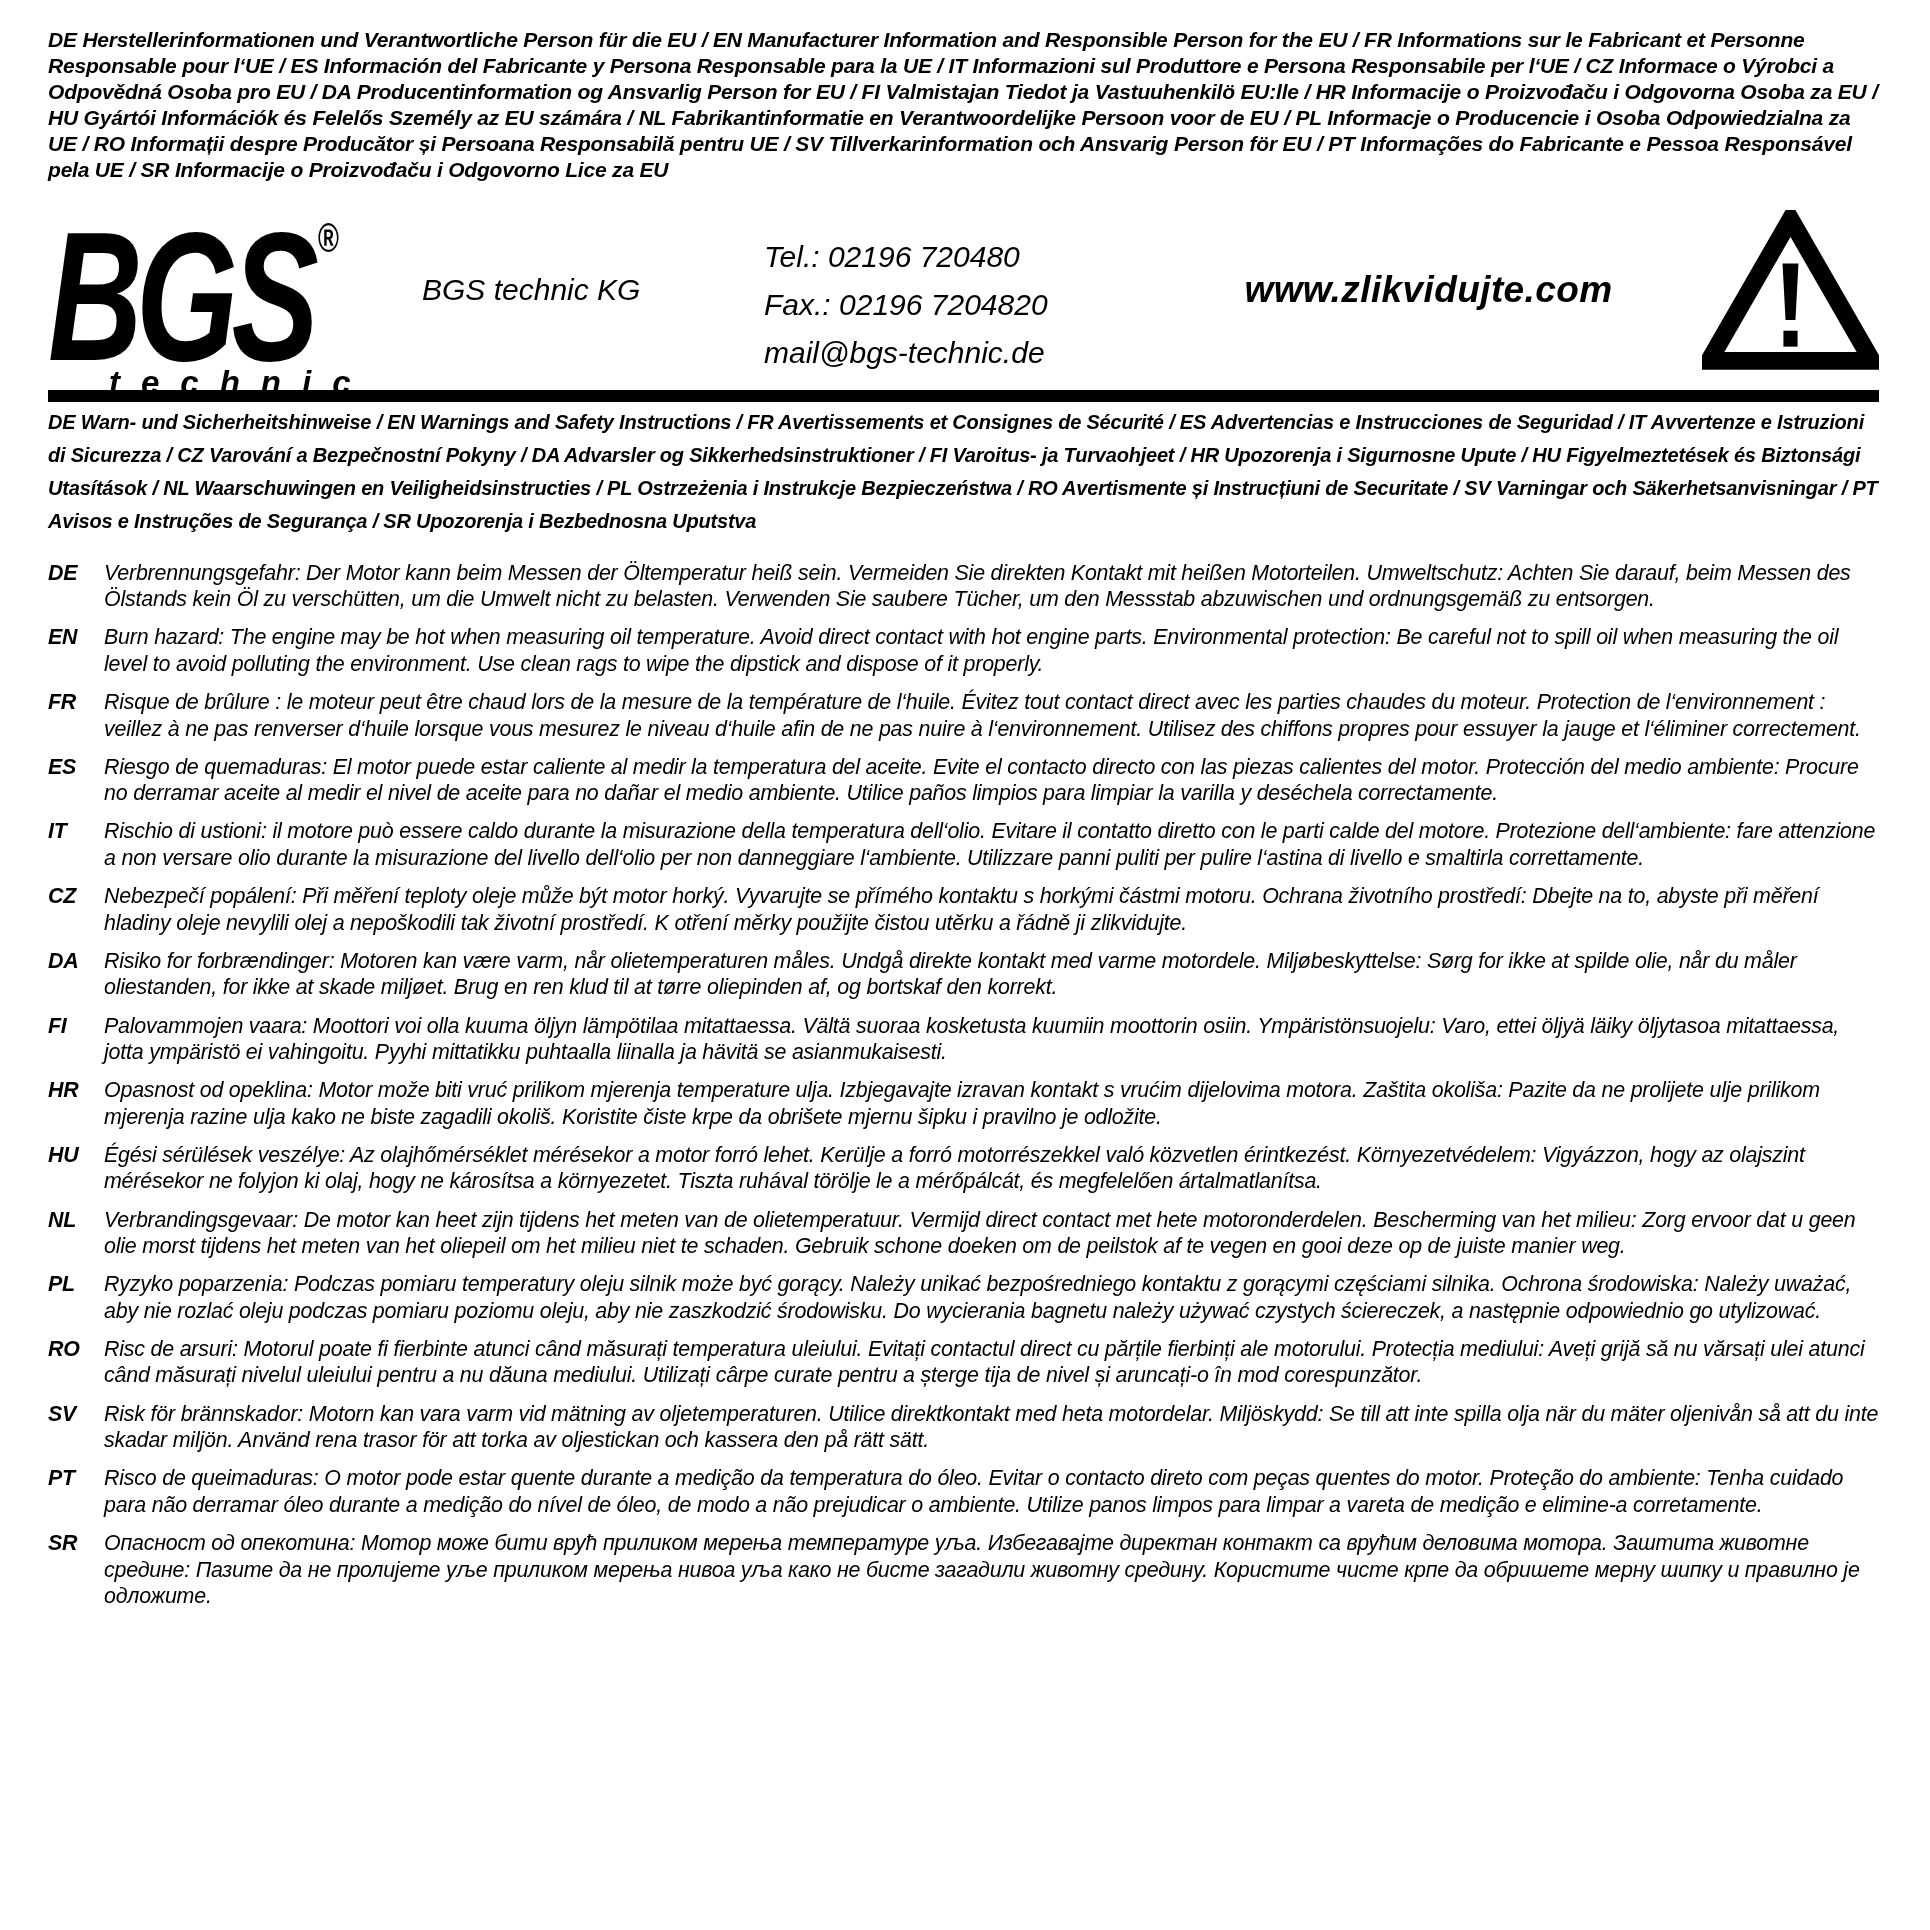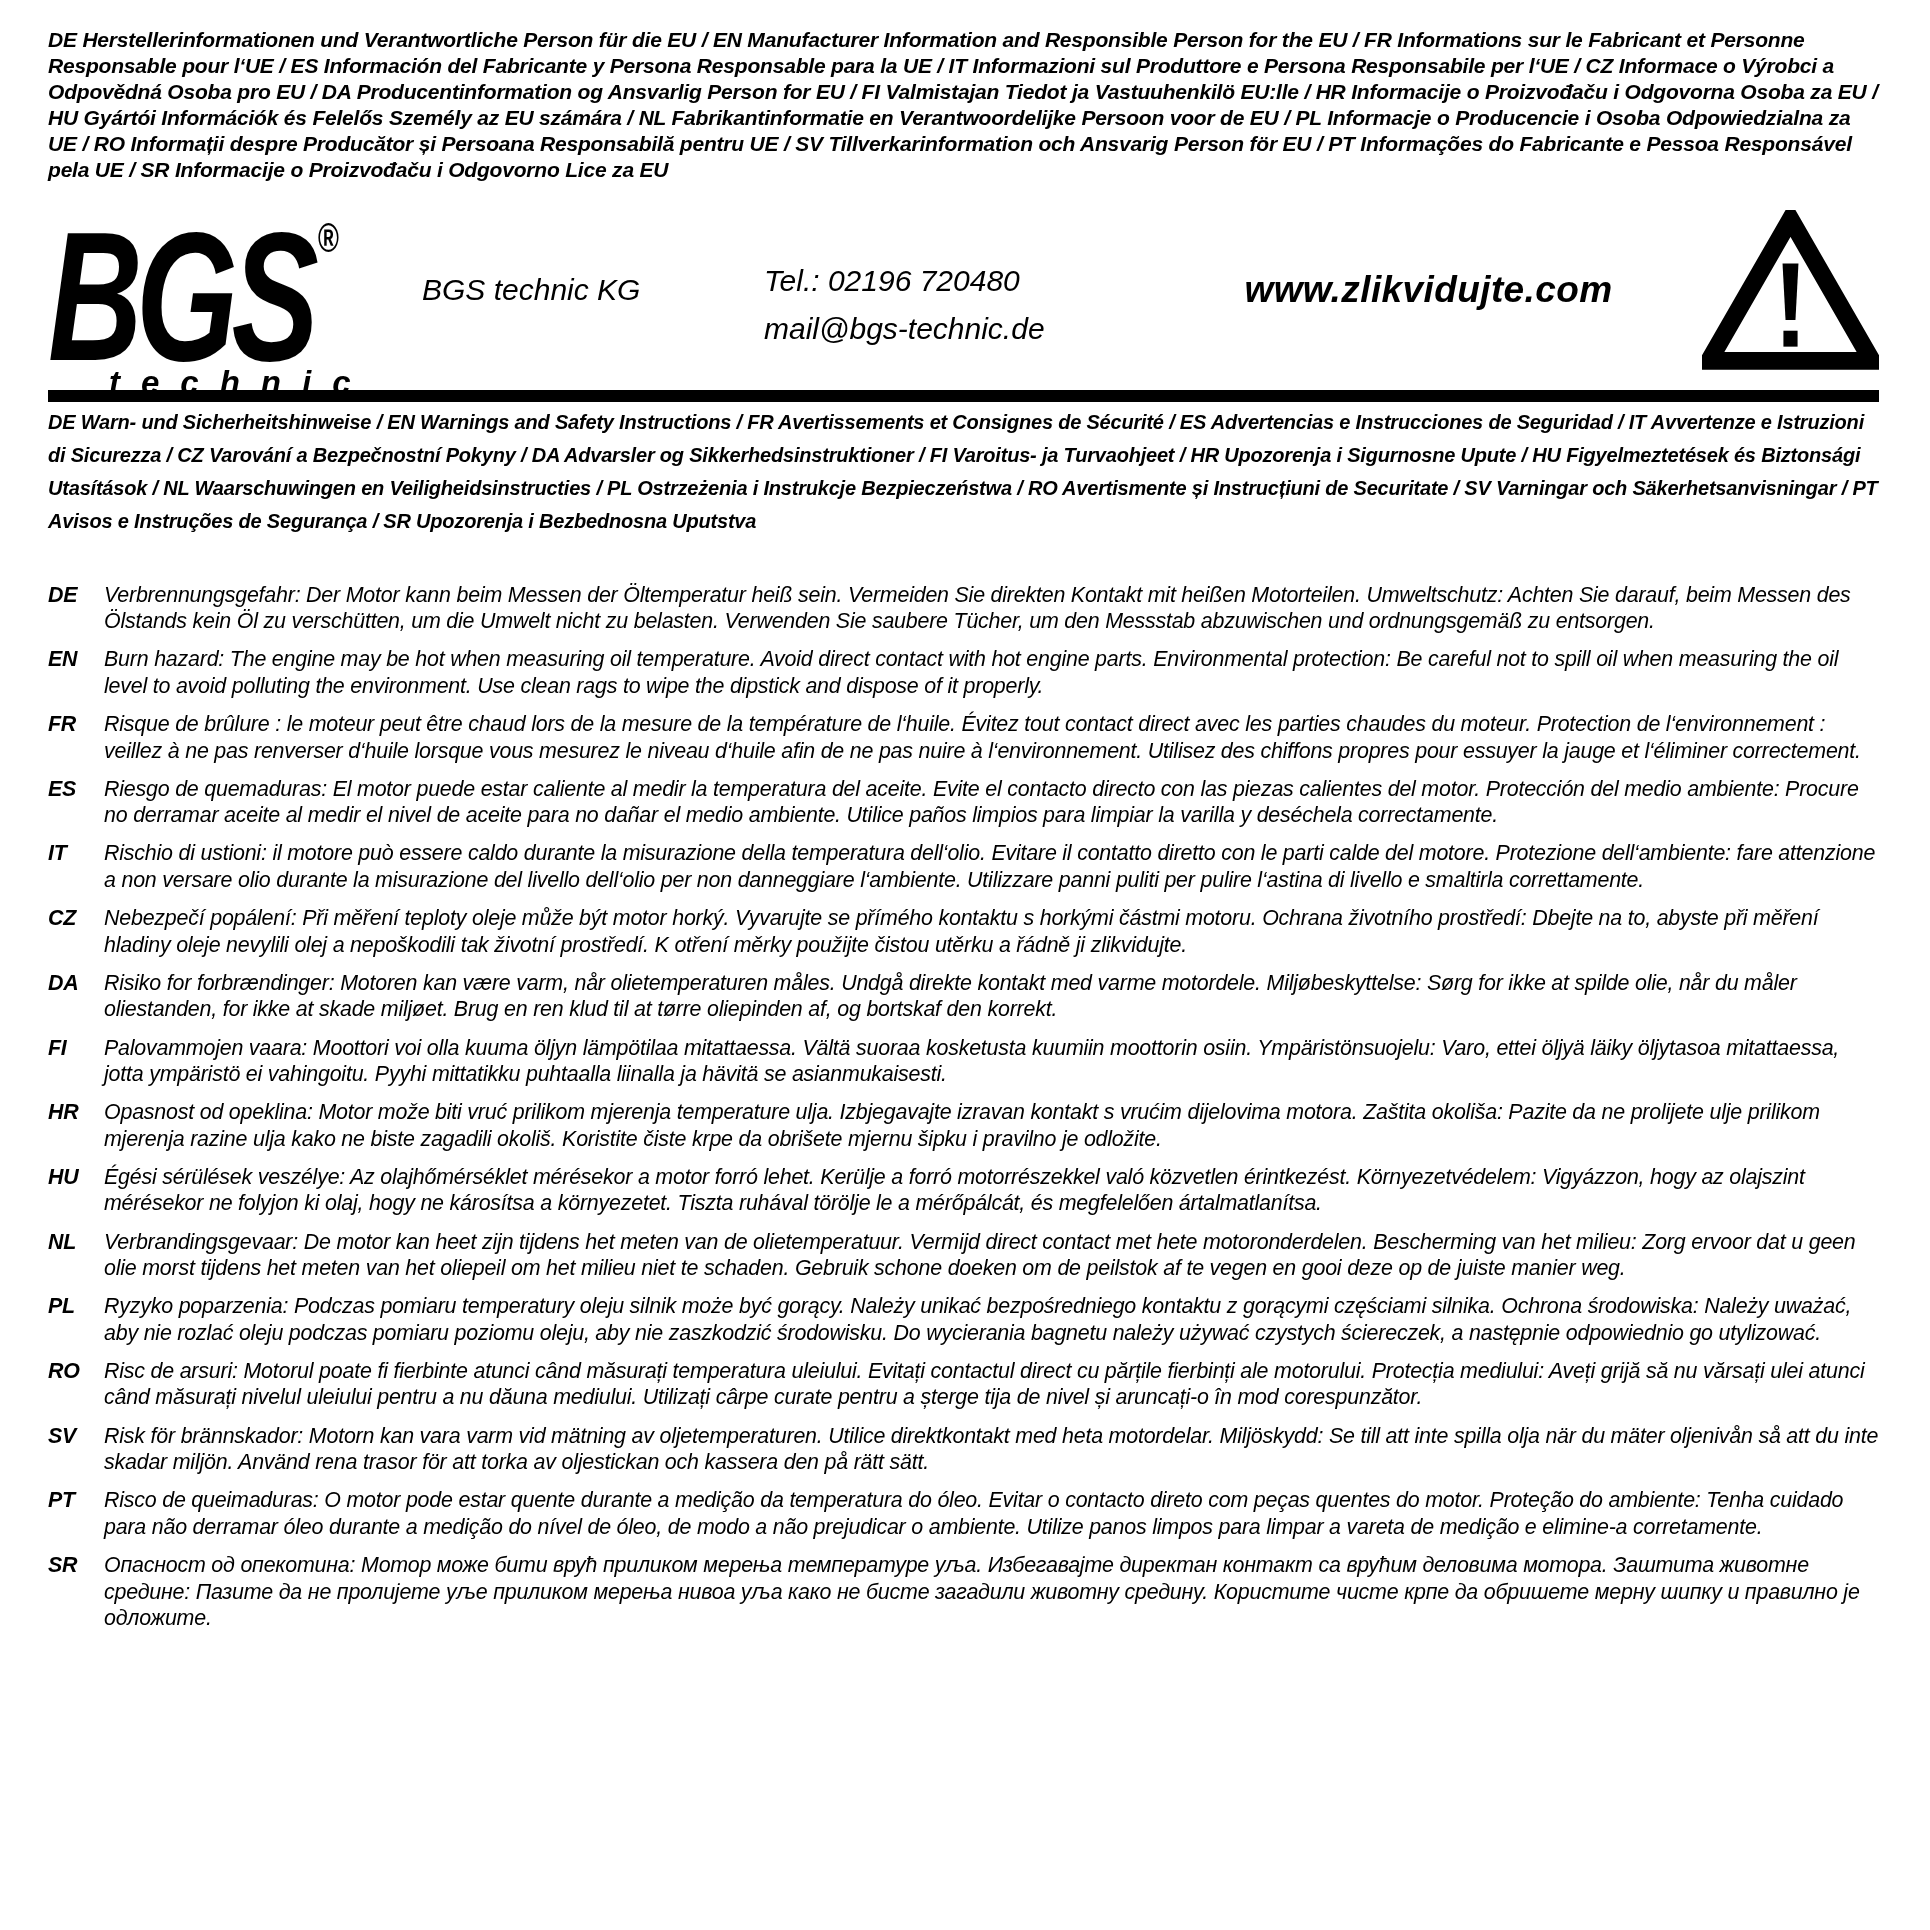--- a/index.html
+++ b/index.html
@@ -27,21 +27,21 @@
   .tel-col{font-size:30px;line-height:48px;width:405px;margin-top:29px;}
   .website{font-size:37px;font-weight:bold;flex:1;text-align:center;letter-spacing:0.4px;}
   .tri-wrap{width:191px;flex-shrink:0;display:flex;justify-content:flex-end;}
 
   .rule{height:11.7px;background:#000;margin-top:12.5px;}
 
   .warnings-header{
     font-weight:bold;font-size:20px;line-height:33px;letter-spacing:-0.2px;margin-top:4px;
   }
 
-  .w-list{margin-top:44px;}
+  .w-list{margin-top:22px;}
   .w-row{display:flex;font-size:21.4px;line-height:26.5px;margin-bottom:11.7px;letter-spacing:-0.2px;}
   .w-code{width:56px;font-weight:bold;flex-shrink:0;}
   .w-text{flex:1;}
 </style>
 </head>
 <body>
 
 <div class="page">
 
   <div class="top-header">DE Herstellerinformationen und Verantwortliche Person für die EU  /  EN Manufacturer Information and Responsible Person for the EU  /  FR Informations sur le Fabricant et Personne Responsable pour l‘UE  /  ES Información del Fabricante y Persona Responsable para la UE  /  IT Informazioni sul Produttore e Persona Responsabile per l‘UE  /  CZ Informace o Výrobci a Odpovědná Osoba pro EU  /  DA Producentinformation og Ansvarlig Person for EU  /  FI Valmistajan Tiedot ja Vastuuhenkilö EU:lle  /  HR Informacije o Proizvođaču i Odgovorna Osoba za EU  /  HU Gyártói Információk és Felelős Személy az EU számára  /  NL Fabrikantinformatie en Verantwoordelijke Persoon voor de EU  /  PL Informacje o Producencie i Osoba Odpowiedzialna za UE  /  RO Informații despre Producător și Persoana Responsabilă pentru UE  /  SV Tillverkarinformation och Ansvarig Person för EU  /  PT Informações do Fabricante e Pessoa Responsável pela UE  /  SR Informacije o Proizvođaču i Odgovorno Lice za EU</div>
@@ -49,20 +49,21 @@
   <div class="brand-row">
     <div class="logo">
       <div class="logo-main"><span>BGS</span><span class="logo-reg">®</span></div>
       <div class="logo-sub">technic</div>
     </div>
     <div class="addr-col">
       <div>BGS technic KG</div>
     </div>
     <div class="tel-col">
       <div>Tel.: 02196 720480</div>
+      <div>Fax.: 02196 7204820</div>
       <div>mail@bgs-technic.de</div>
     </div>
     <div class="website">www.zlikvidujte.com</div>
     <div class="tri-wrap">
       <svg width="177" height="160" viewBox="0 0 100 90" aria-hidden="true">
         <path d="M50 5 L96 85 L4 85 Z" fill="#ffffff" stroke="#000000" stroke-width="10" stroke-linejoin="miter"></path>
         <path d="M45.5 30 L54.5 30 L52.8 62 L47.2 62 Z" fill="#000000"></path>
         <rect x="46" y="68" width="8" height="9" fill="#000000"></rect>
       </svg>
     </div>

